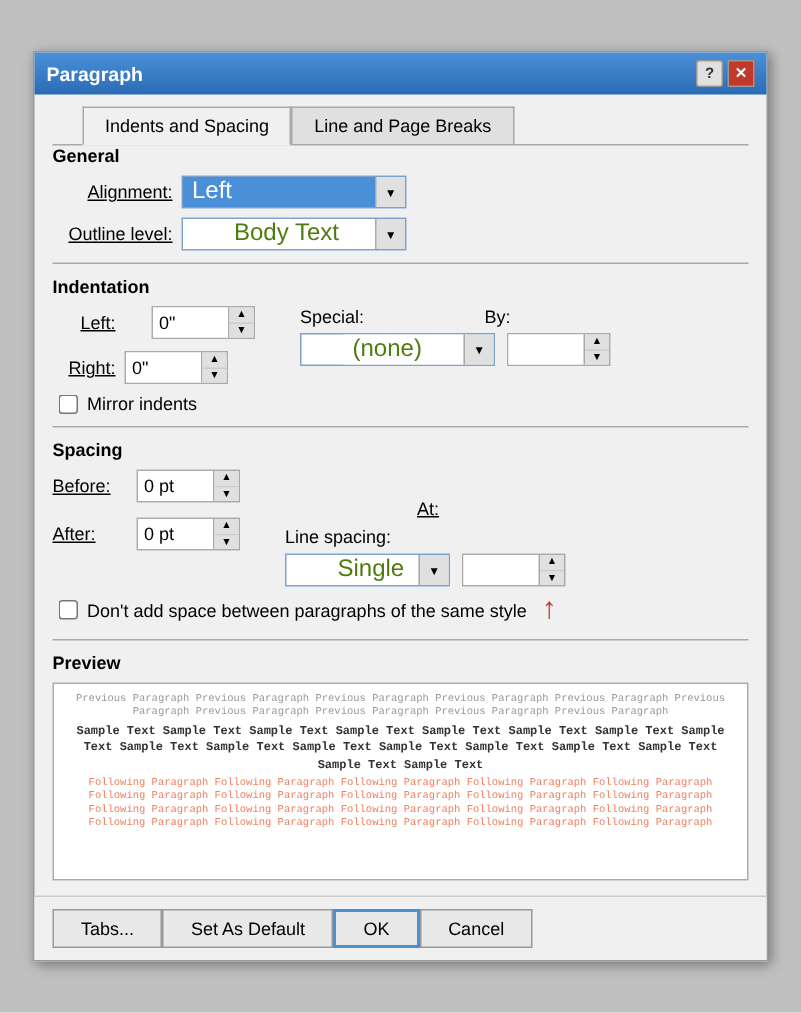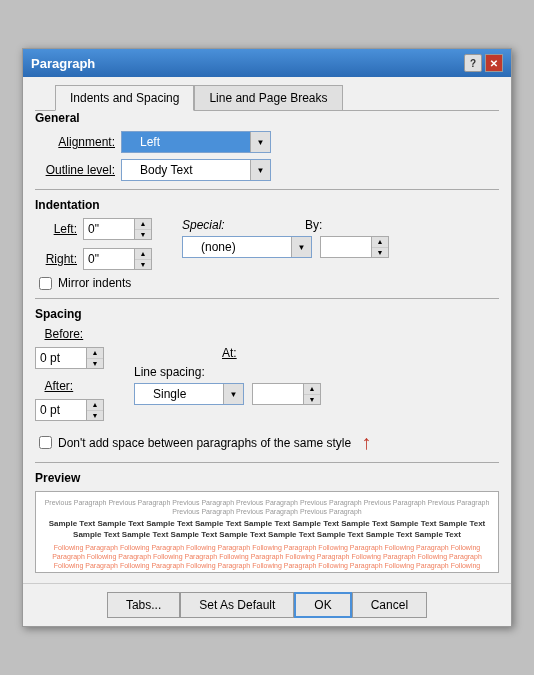--- a/index.html
+++ b/index.html
@@ -103,32 +103,33 @@
       text-decoration: underline;
     }
     .select-box {
       display: flex;
       align-items: center;
       border: 1px solid #7da2ce;
       background: white;
       height: 22px;
     }
     .select-box .select-text {
-      padding: 2px 18px;
+      padding: 2px 6px;
       flex: 1;
-      font-size: 12px;
+      font-size: 16px;
       background: #4a90d9;
       color: white;
       height: 100%;
       display: flex;
       align-items: center;
     }
     .select-box .select-text.white {
       background: white;
-      color: #000000;
+      color: #4d7c0f;
+      margin-left: 28px;
     }
     .dropdown-btn {
       width: 20px;
       height: 100%;
       background: #e0e0e0;
       border-left: 1px solid #aaa;
       display: flex;
       align-items: center;
       justify-content: center;
       cursor: pointer;
@@ -164,51 +165,50 @@
       justify-content: center;
       cursor: pointer;
       font-size: 7px;
       border: none;
       border-bottom: 1px solid #ccc;
     }
     .spin-btn:last-child { border-bottom: none; }
     .special-label {
       font-size: 12px;
       width: 55px;
-      font-style: italic;
     }
     .spacing-row {
       display: flex;
       align-items: center;
       margin-bottom: 6px;
       gap: 6px;
-      flex-direction: column;
     }
     .spacing-label {
       width: 50px;
       font-size: 12px;
     }
     .spacing-label.underline { text-decoration: underline; }
     .line-spacing-label {
       font-size: 12px;
       width: 80px;
       margin-top: 38px;
     }
     .at-label {
       font-size: 12px;
       text-decoration: underline;
       margin-right: 4px;
     }
     .preview-box {
       border: 1px solid #aaa;
       background: white;
-      height: 82px;
+      height: 132px;
       overflow: hidden;
       padding: 6px;
       position: relative;
+      font-family: Liberation Mono, monospace;
     }
     .preview-previous {
       font-size: 7px;
       color: #999;
       line-height: 1.3;
       text-align: center;
     }
     .preview-sample {
       font-size: 8px;
       color: #333;
@@ -218,21 +218,21 @@
       margin: 2px 0;
     }
     .preview-following {
       font-size: 7px;
       color: #f08060;
       line-height: 1.3;
       text-align: center;
     }
     .bottom-buttons {
       display: flex;
-      justify-content: center;
+      justify-content: flex-start;
       padding: 8px 12px;
       border-top: 1px solid #ccc;
       background: #f0f0f0;
     }
     .btn {
       padding: 4px 18px;
       font-size: 12px;
       cursor: pointer;
       background: #e8e8e8;
       border: 1px solid #999;
@@ -243,21 +243,21 @@
       background: #e8e8e8;
     }
     .general-section { margin-bottom: 4px; }
     .indentation-section { margin-bottom: 4px; }
     .spacing-section { margin-bottom: 4px; }
     .mirror-row { display: flex; align-items: center; gap: 6px; padding-left: 4px; margin-top: 2px; }
     .dont-add-row { display: flex; align-items: center; gap: 6px; padding-left: 4px; margin: 4px 0; }
     .big-select {
       width: 150px;
     }
-    .indent-left-group { display: flex; align-items: center; gap: 6px; margin-bottom: 4px; }
+    .indent-left-group { display: flex; align-items: center; gap: 24px; margin-bottom: 4px; }
     .indent-right-group { display: flex; align-items: center; gap: 6px; margin-bottom: 4px; }
     .section-header { font-weight: bold; margin-bottom: 6px; font-size: 12px; }
   </style>
 </head>
 <body>
 
 <div class="dialog">
 
   <div class="title-bar">
     <span>Paragraph</span>

